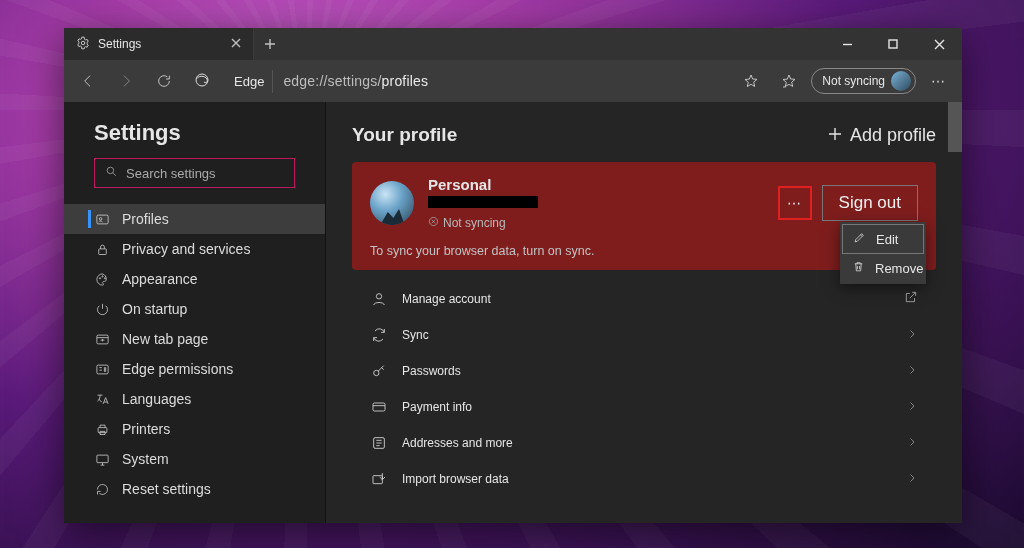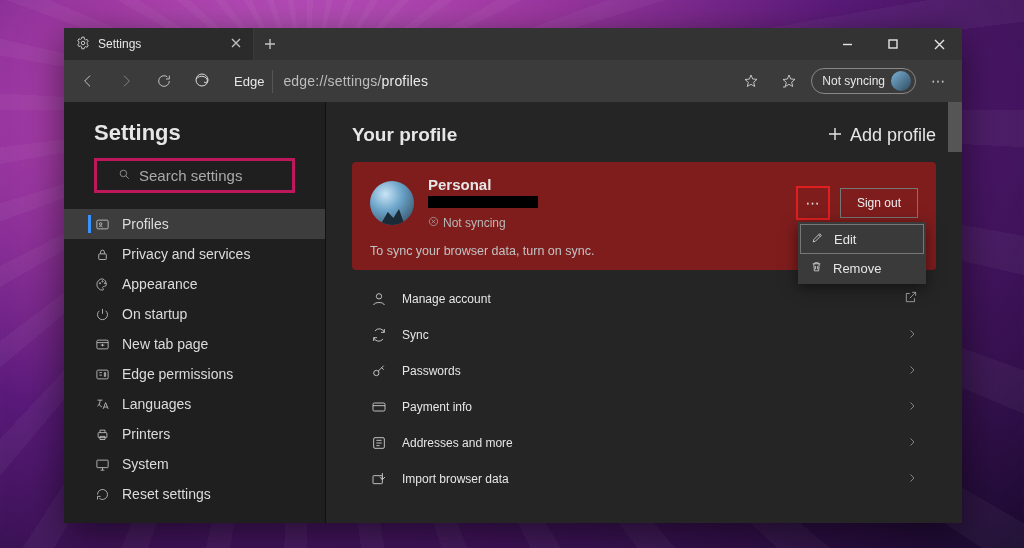--- a/index.html
+++ b/index.html
@@ -28,44 +28,44 @@
   .nav-btn { width:32px; height:32px; display:flex; align-items:center; justify-content:center; opacity:.85; }
   .edge-badge { display:flex; align-items:center; gap:24px; padding:2px 8px; border-right:1px solid #555; margin-right:4px; font-size:13px;}
   .url-text { flex:1; color:#bdbdbd; font-size:14px; letter-spacing:.2px; }
   .url-text .url-path { color:#eaeaea; }
   .sync-pill { display:flex; align-items:center; gap:6px; border:1px solid #888; border-radius:14px; padding:2px 4px 2px 10px; font-size:12px; }
   .avatar-sm { width:20px; height:20px; border-radius:50%; background: linear-gradient(135deg,#7bb3d8 0%,#2e4a5e 100%); }
   
   .content { flex:1; display:flex; overflow:hidden; }
   .sidebar { width:262px; background:#1f1f1f; padding:18px 0 0 0; border-right:1px solid #111; overflow-y:auto; }
   .sidebar h1 { font-size:22px; font-weight:600; padding:0 30px 12px; }
-  .search-box { margin:0 30px 10px; border:3px solid #be185d; display:flex; align-items:center; gap:8px; padding:6px 21px; font-size:15px; color:#aaa; }
+  .search-box { margin:0 30px 10px; border:1px solid #be185d; display:flex; align-items:center; gap:8px; padding:6px 10px; font-size:13px; color:#aaa; }
   .nav-list { list-style:none; padding-top:6px; }
   .nav-item { display:flex; align-items:center; gap:12px; padding:7px 14px 7px 30px; font-size:14px; color:#dcdcdc; cursor:pointer; position:relative; }
   .nav-item.active { background:#3d3d3d; }
   .nav-item.active::before { content:""; position:absolute; left:24px; top:6px; bottom:6px; width:3px; background:#3794ff; }
   .nav-item .ico { width:16px; display:flex; justify-content:center; opacity:.85; }
   .main { flex:1; background:#252525; padding:22px 26px 0 26px; overflow-y:auto; position:relative; }
   .main-head { display:flex; align-items:center; margin-bottom:16px; }
   .main-head h2 { font-size:19px; font-weight:600; }
   .add-profile { margin-left:auto; display:flex; align-items:center; gap:8px; font-size:18px; }
   
   .card { background:#7f1d1d; border-radius:4px; padding:14px 18px 12px; margin-bottom:10px; position:relative; }
   .profile-row { display:flex; align-items:center; gap:14px; }
   .avatar-lg { width:44px; height:44px; border-radius:50%; background: radial-gradient(circle at 35% 30%, #c9e4f5 0%, #6aa3c8 40%, #2a3f52 100%); position:relative; overflow:hidden; }
   .avatar-lg::after{content:"";position:absolute;bottom:-4px;left:8px;width:28px;height:20px;background:#1a2a36;clip-path:polygon(0 100%,35% 15%,55% 45%,75% 0,100% 100%);}
   .profile-info .pname { font-size:15px; font-weight:600; }
   .redact { display:inline-block; width:110px; height:12px; background:#000; margin-top:3px; }
   .nsync { font-size:12px; color:#b8b8b8; margin-top:4px; display:flex; align-items:center; gap:4px; }
   .profile-actions { margin-left:auto; display:flex; align-items:center; gap:10px; }
   .more-btn { width:34px; height:34px; border:2.5px solid #e02020; display:flex; align-items:center; justify-content:center; font-size:14px; letter-spacing:1px; }
-  .signout-btn { border:1px solid #777; padding:7px 16px; font-size:12px; background:transparent; color:#eee; }
+  .signout-btn { border:1px solid #777; padding:7px 16px; font-size:17px; background:transparent; color:#eee; }
   .sync-msg { font-size:12.5px; color:#c2c2c2; margin-top:14px; }
   
-  .ctx { position:absolute; right:10px; top:60px; width:128px; background:#3a3a3a; box-shadow:0 4px 14px rgba(0,0,0,.5); padding:2px; }
+  .ctx { position:absolute; right:10px; top:60px; width:86px; background:#3a3a3a; box-shadow:0 4px 14px rgba(0,0,0,.5); padding:2px; }
   .ctx-item { display:flex; align-items:center; gap:10px; padding:6px 10px; font-size:13px; }
   .ctx-item.sel { border:1px solid #777; }
   
   .row { display:flex; align-items:center; gap:14px; padding:10px 18px; font-size:12px; border-radius:4px; }
   .row .oico { width:18px; display:flex; justify-content:center; opacity:.85; }
   .row .chev { margin-left:auto; opacity:.7; }
   
   .scroll-stub { position:absolute; right:0; top:0; width:14px; height:50px; background:#555; }
   svg { stroke: currentColor; fill:none; stroke-width:1.4; }
 </style>

